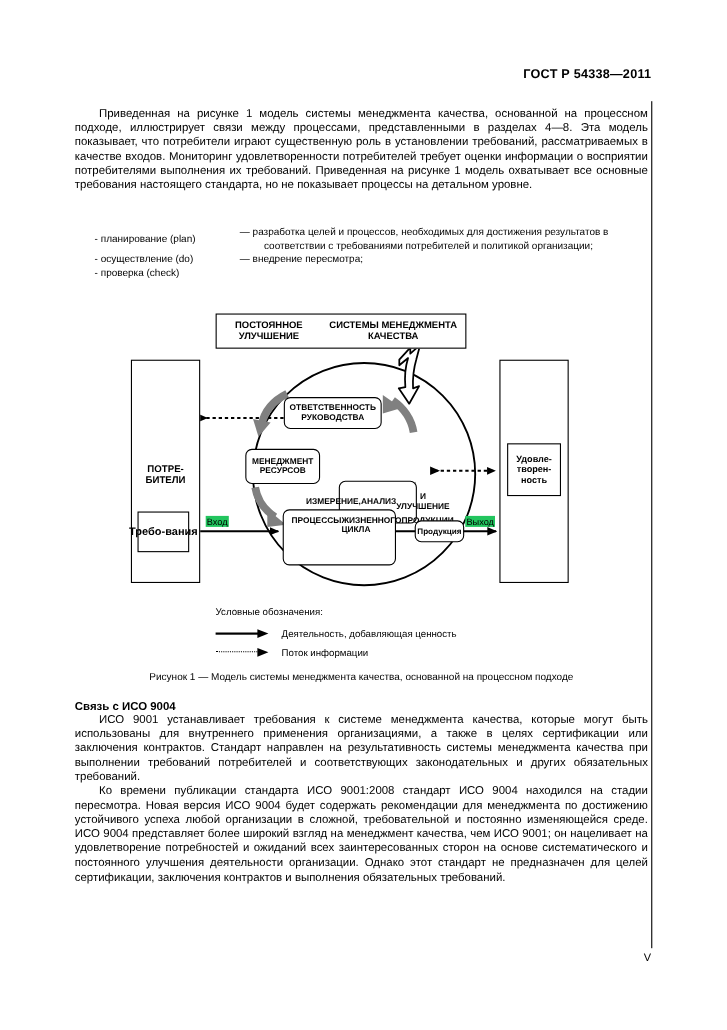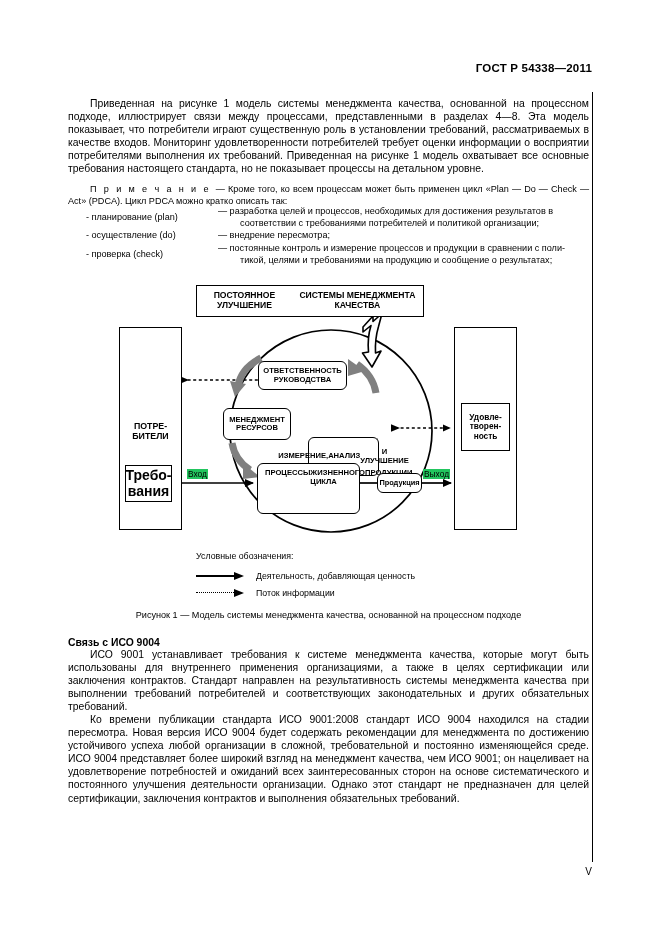--- a/index.html
+++ b/index.html
@@ -204,36 +204,32 @@
 <div class="page">
 
   <div class="doc-header">ГОСТ Р 54338—2011</div>
 
   <div class="margin-rule"></div>
 
   <div class="col" style="top:97px;">
     <p class="body">Приведенная на рисунке 1 модель системы менеджмента качества, основанной на процессном подходе, иллюстрирует связи между процессами, представленными в разделах 4—8. Эта модель показывает, что потребители играют существенную роль в установлении требований, рассматриваемых в качестве входов. Мониторинг удовлетворенности потребителей требует оценки информации о восприятии потребителями выполнения их требований. Приведенная на рисунке 1 модель охватывает все основные требования настоящего стандарта, но не показывает процессы на детальном уровне.</p>
   </div>
 
-  <div class="col" style="top:183px;">
-    <p class="note"><span class="lead">П р и м е ч а н и е </span><span>— Кроме того, ко всем процессам может быть применен цикл «Plan — Do — Check — Act» (PDCA). Цикл PDCA можно кратко описать так:</span></p>
-  </div>
 
   <div class="pdca">
     <div class="pdca-row">
       <div class="pdca-term">- планирование (plan)</div>
       <div class="pdca-def"><span>— разработка целей и процессов, необходимых для достижения результатов в</span><span class="cont">соответствии с требованиями потребителей и политикой организации;</span></div>
     </div>
     <div class="pdca-row">
       <div class="pdca-term">- осуществление (do)</div>
       <div class="pdca-def"><span>— внедрение пересмотра;</span></div>
     </div>
     <div class="pdca-row">
       <div class="pdca-term">- проверка (check)</div>
-      <div class="pdca-def"><span>— постоянные контроль и измерение процессов и продукции в сравнении с поли-</span><span class="cont">тикой, целями и требованиями на продукцию и сообщение о результатах;</span></div>
     </div>
   </div>
 
   <div class="diagram">
 
     <svg width="440" height="262" viewBox="0 0 440 262">
       <defs>
         <marker id="ah" markerWidth="9" markerHeight="9" refX="8" refY="4.5" orient="auto" markerUnits="userSpaceOnUse">
           <path d="M0,0.6 L9,4.5 L0,8.4 z" fill="#000"></path>
         </marker>
@@ -285,21 +281,21 @@
     <div class="dg-box" style="left:86px; top:2px; width:228px; height:32px; font-size:8.6px; ">
       <div>ПОСТОЯННОЕ УЛУЧШЕНИЕ</div>
       <div>СИСТЕМЫ МЕНЕДЖМЕНТА КАЧЕСТВА</div>
     </div>
 
     <div class="dg-box" style="left:9px; top:44px; width:63px; height:203px; align-items:flex-start; padding-top:6px; font-size:8.8px; flex-direction:column;">
       <div style="width:100%;">ПОТРЕ-</div>
       <div style="width:100%;">БИТЕЛИ</div>
     </div>
 
-    <div class="dg-box" style="left:15px; top:182px; width:47px; height:37px; font-size:14px; flex-direction:column; border-width:1.3px;text-align:right;">
+    <div class="dg-box" style="left:15px; top:182px; width:47px; height:37px; font-size:10px; flex-direction:row; border-width:1.3px;text-align:right;">
       <div>Требо-</div>
       <div>вания</div>
     </div>
 
     <div class="dg-box" style="left:344px; top:44px; width:63px; height:203px; align-items:flex-start; padding-top:6px; font-size:8.8px; flex-direction:column;">
       <div style="width:100%;">ПОТРЕ-</div>
       <div style="width:100%;">БИТЕЛИ</div>
     </div>
 
     <div class="dg-box" style="left:351px; top:120px; width:49px; height:48px; font-size:8.3px; flex-direction:column; border-width:1.3px;">

